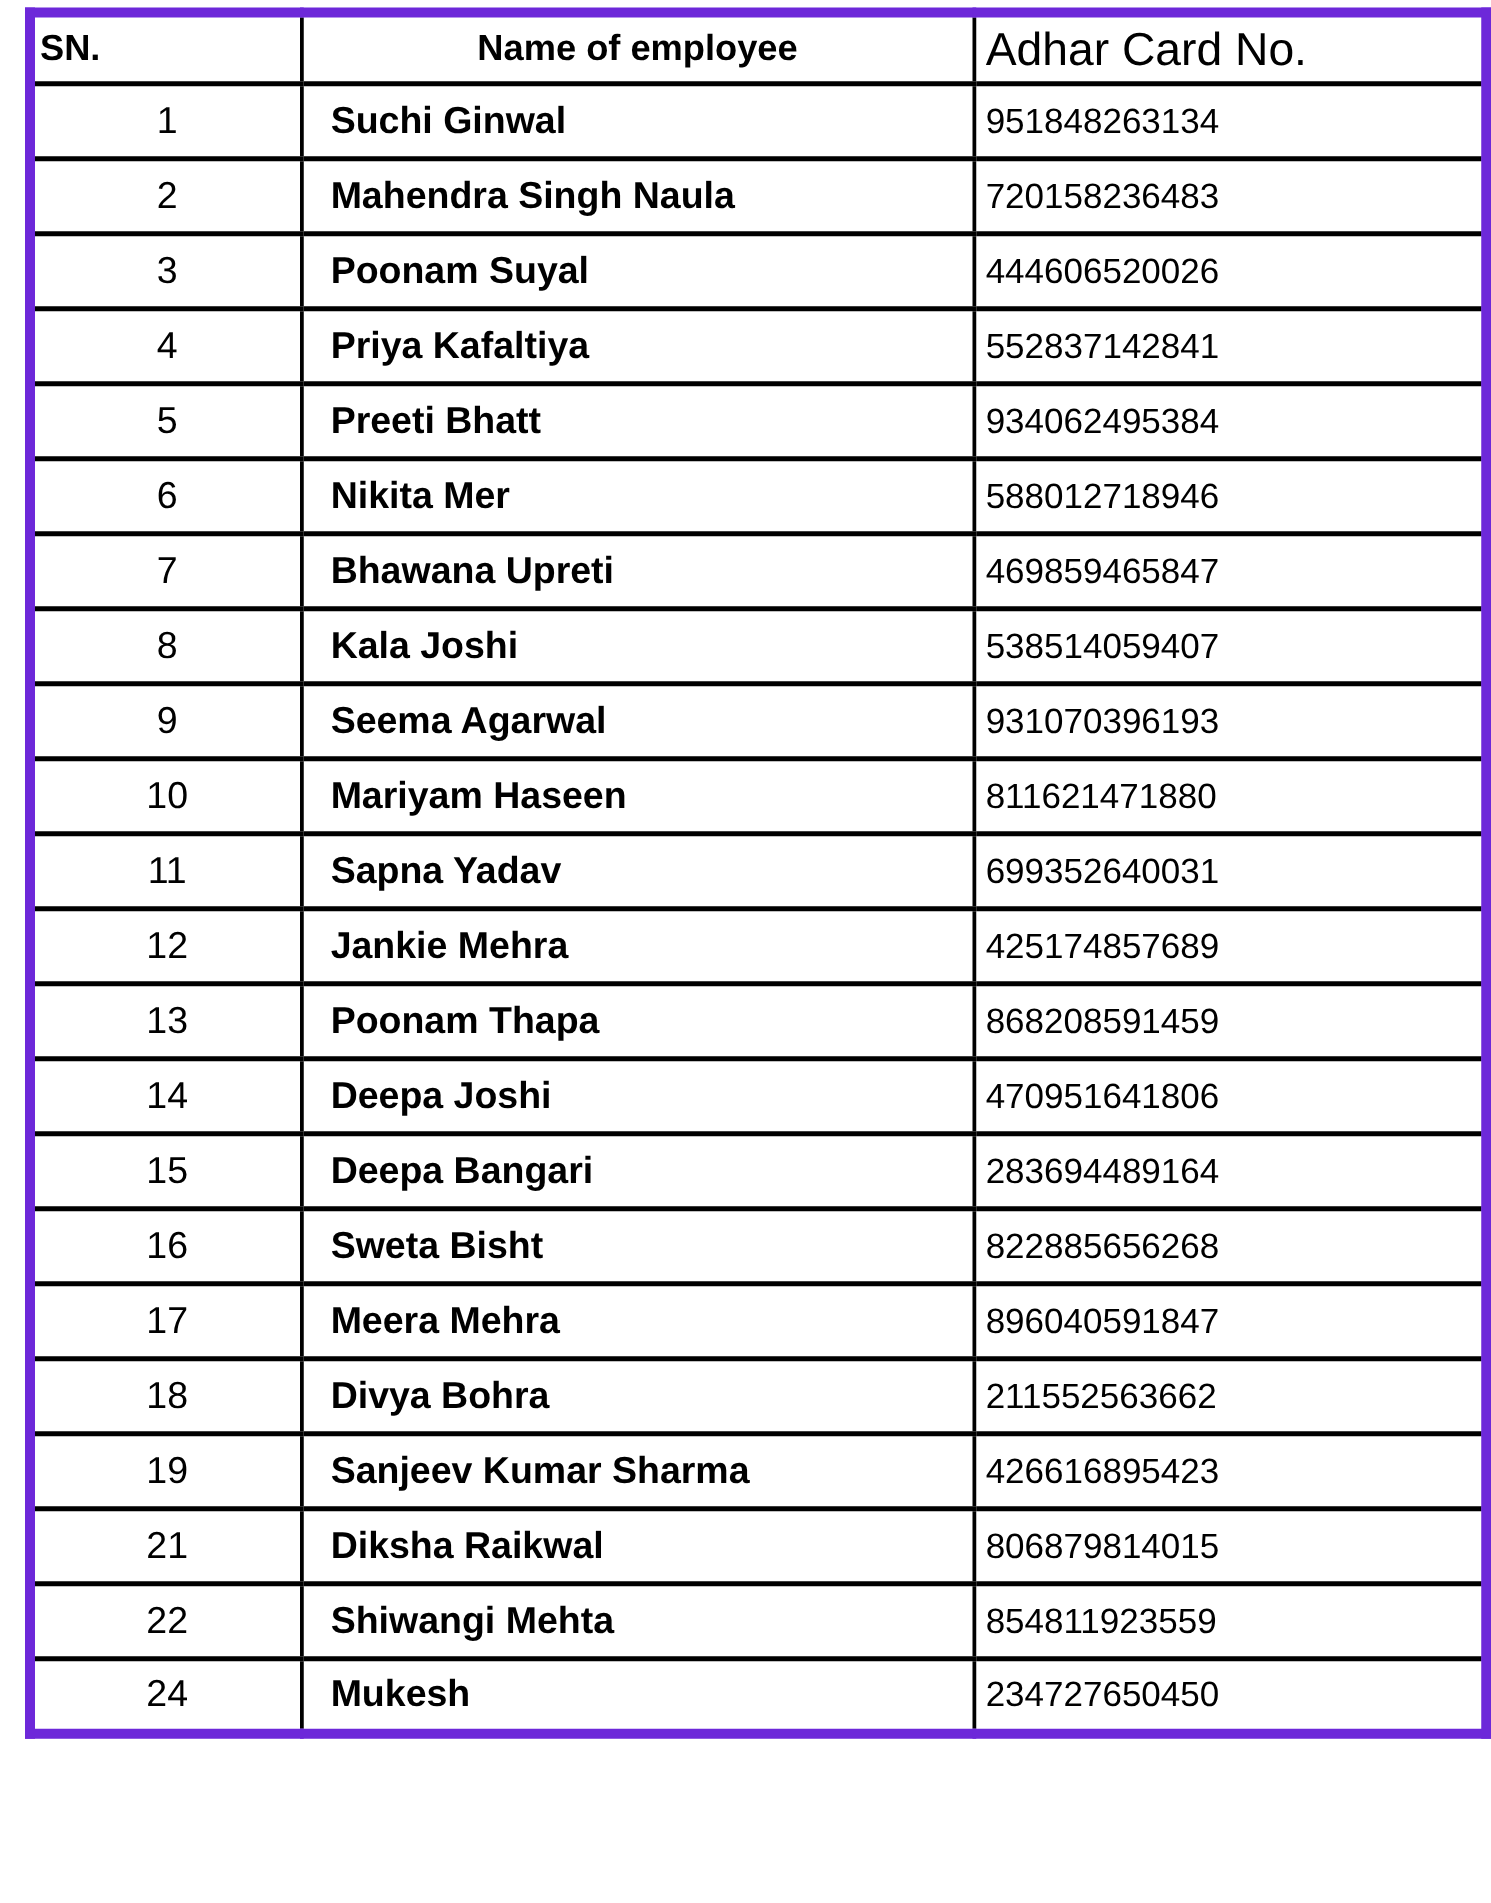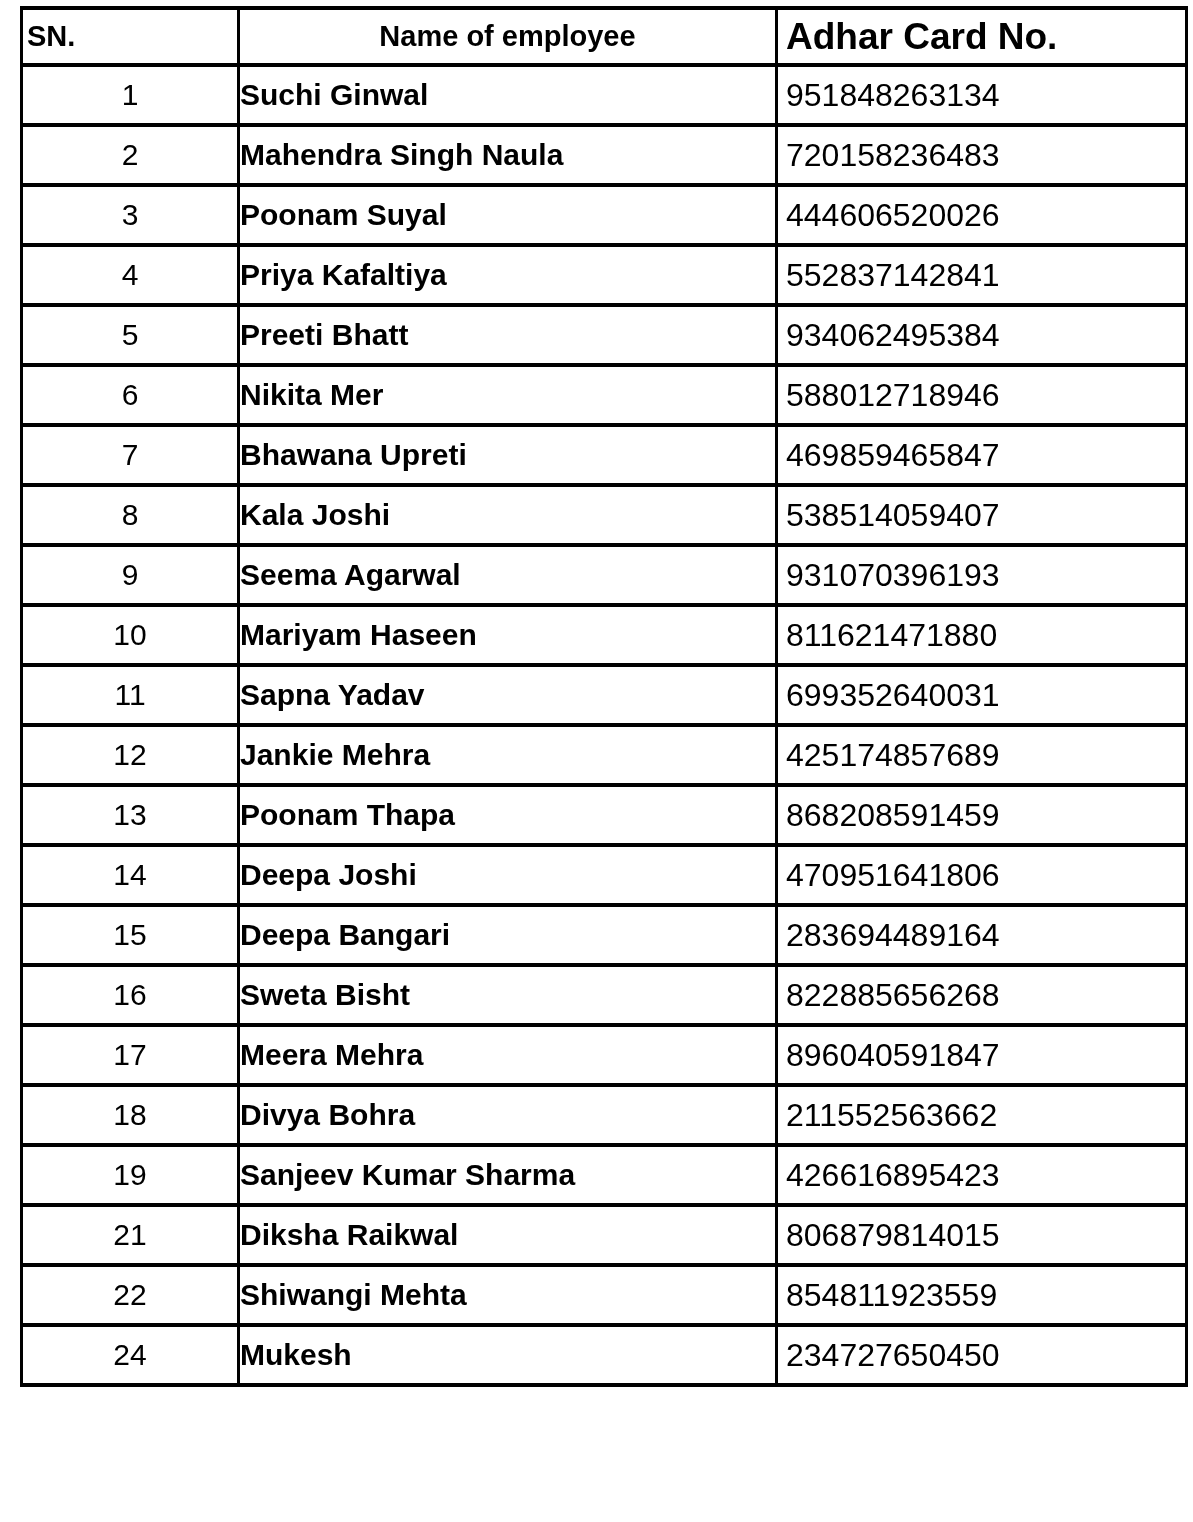--- a/index.html
+++ b/index.html
@@ -16,21 +16,21 @@
     background: #ffffff;
     overflow: hidden;
   }
   table.sheet-table {
     position: absolute;
     left: 20px;
     top: 6px;
     width: 1165px;
     border-collapse: collapse;
     table-layout: fixed;
-    border: 3px solid #6d28d9;
+    border: 8px solid #6d28d9;
   }
   col.c-sn    { width: 217px; }
   col.c-name  { width: 538px; }
   col.c-adhar { width: 410px; }
 
   th, td {
     border-left: 3px solid #000000;
     border-right: 3px solid #000000;
     border-top: 4px solid #000000;
     border-bottom: 4px solid #000000;
@@ -52,39 +52,39 @@
   }
   th.name-h {
     text-align: center;
     font-size: 29px;
     font-weight: bold;
     margin-left: 15px;
   }
   th.adhar-h {
     text-align: left;
     font-size: 37px;
-    font-weight: bold;
+    font-weight: normal;
     padding-left: 8px;
   }
 
   td.sn {
     text-align: center;
     font-size: 30px;
     font-weight: normal;
   }
   td.name {
     text-align: left;
     font-size: 30px;
     font-weight: bold;
-    padding-left: 0;
+    padding-left: 22px;
     margin-left: 40px;
   }
   td.adhar {
     text-align: left;
-    font-size: 32px;
+    font-size: 28px;
     font-weight: normal;
     padding-left: 8px;
     letter-spacing: 0px;
   }
 </style>
 </head>
 <body>
 
 <div class="page">
   <table class="sheet-table">

